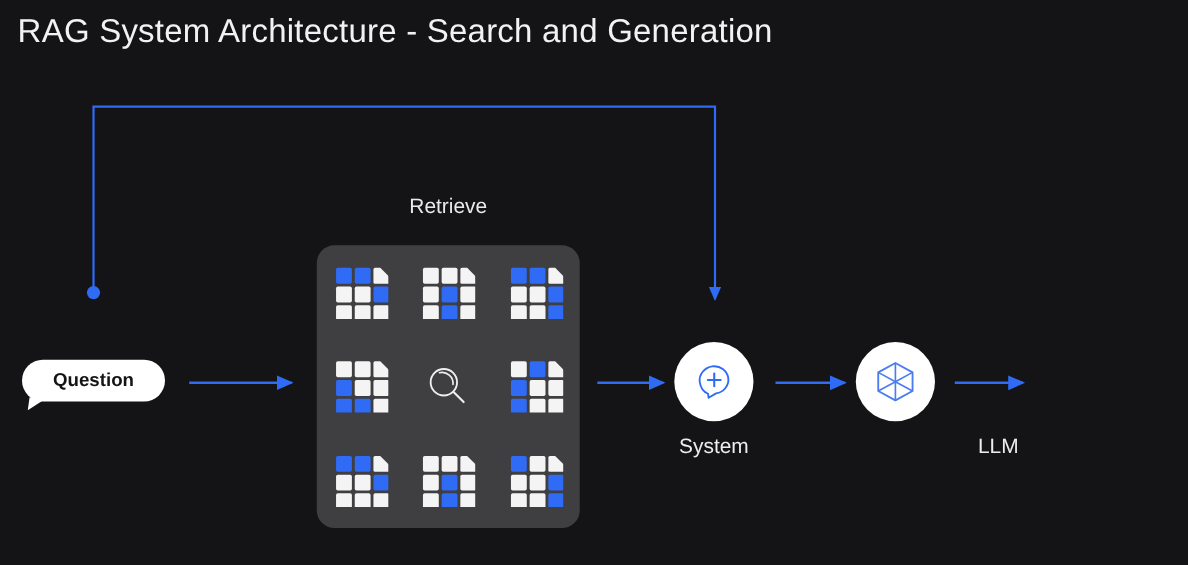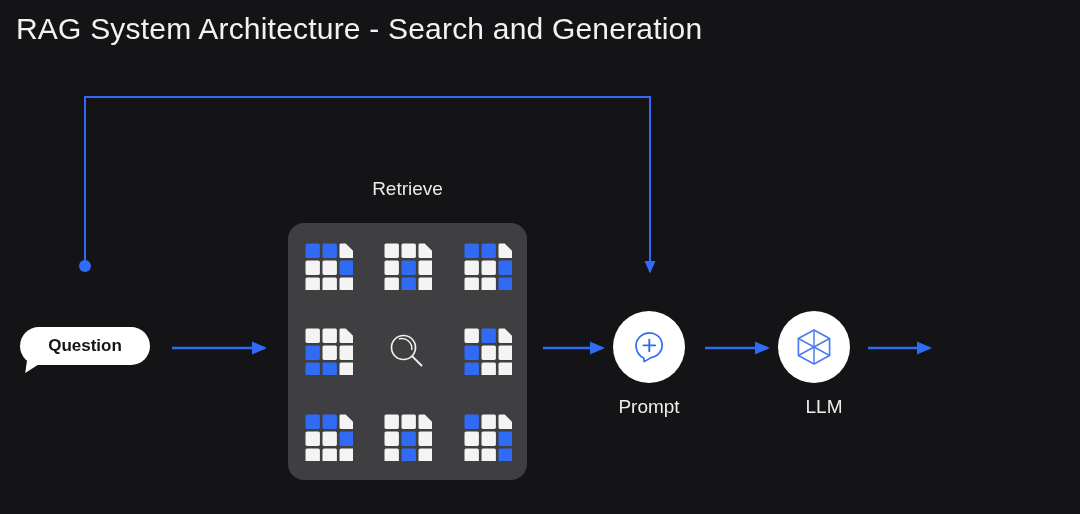--- a/index.html
+++ b/index.html
@@ -124,21 +124,21 @@
   #prompt-circle { left: 613px; top: 311px; }
   #llm-circle   { left: 778px; top: 311px; }
   .node-label {
     position: absolute;
     width: 160px;
     text-align: center;
     font-size: 19px;
     color: #ededee;
   }
   #prompt-label { left: 569px; top: 396px; }
-  #llm-label    { left: 744px; top: 396px; }
+  #llm-label    { left: 766px; top: 396px; text-align: right; }
 
   
   #watermark {
     position: absolute;
     right: 12px;
     bottom: 8px;
     font-size: 16px;
     color: #8e8e92;
     white-space: nowrap;
   }
@@ -313,21 +313,21 @@
   </div>
 
   <div class="node-circle" id="prompt-circle">
     <svg width="40" height="40" viewBox="0 0 40 40">
       <path d="M20.5,6 C27.6,6 33.4,11.6 33.4,18.4 C33.4,25.2 27.6,30.8 20.5,30.8
                L13.2,33.8 L13.2,30.1 C9.4,27.9 7.2,24.4 7.2,18.4 C7.2,11.6 13.4,6 20.5,6 Z" fill="none" stroke="#2f6bf5" stroke-width="1.7" stroke-linejoin="round" transform="rotate(-8 20 20)"></path>
       <line x1="20.3" y1="12.6" x2="20.3" y2="24.2" stroke="#2f6bf5" stroke-width="1.9" stroke-linecap="round"></line>
       <line x1="14.5" y1="18.4" x2="26.1" y2="18.4" stroke="#2f6bf5" stroke-width="1.9" stroke-linecap="round"></line>
     </svg>
   </div>
-  <div class="node-label" id="prompt-label">Prompt</div>
+  <div class="node-label" id="prompt-label">System</div>
 
   <div class="node-circle" id="llm-circle">
     <svg width="44" height="44" viewBox="0 0 44 44">
       <polygon points="22,5 37.6,13.5 37.6,30.5 22,39 6.4,30.5 6.4,13.5" fill="none" stroke="#4a7df0" stroke-width="1.7" stroke-linejoin="round"></polygon>
       <line x1="22" y1="22" x2="22" y2="5" stroke="#4a7df0" stroke-width="1.5"></line>
       <line x1="22" y1="22" x2="37.6" y2="13.5" stroke="#4a7df0" stroke-width="1.5"></line>
       <line x1="22" y1="22" x2="37.6" y2="30.5" stroke="#4a7df0" stroke-width="1.5"></line>
       <line x1="22" y1="22" x2="22" y2="39" stroke="#4a7df0" stroke-width="1.5"></line>
       <line x1="22" y1="22" x2="6.4" y2="30.5" stroke="#4a7df0" stroke-width="1.5"></line>
       <line x1="22" y1="22" x2="6.4" y2="13.5" stroke="#4a7df0" stroke-width="1.5"></line>

